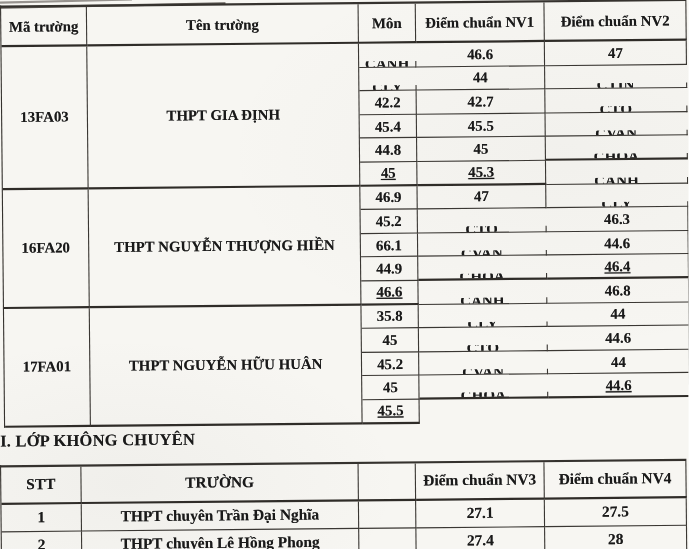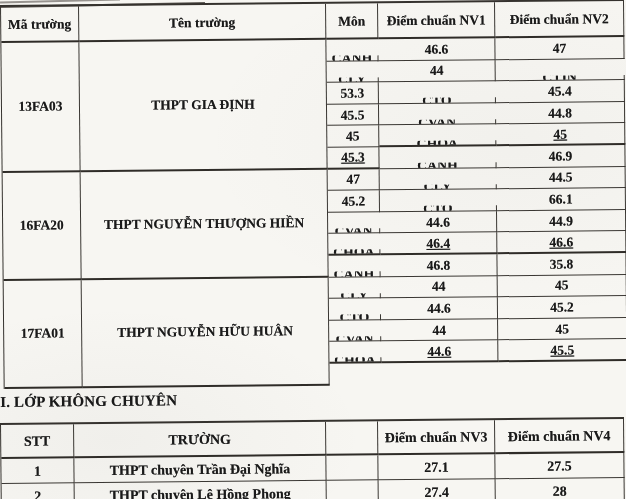--- a/index.html
+++ b/index.html
@@ -82,40 +82,41 @@
     <div class="cell hdr">Điểm chuẩn NV2</div>
 
     <div class="cell span-cell" style="grid-column:1;grid-row:2/span 6">13FA03</div>
     <div class="cell span-cell" style="grid-column:2;grid-row:2/span 6">THPT GIA ĐỊNH</div>
     <div class="cell subject">CANH</div>
     <div class="cell">46.6</div>
     <div class="cell">47</div>
     <div class="cell subject">CLY</div>
     <div class="cell">44</div>
     <div class="cell subject">CTIN</div>
-    <div class="cell">53.3</div>
+    <div class="cell">42.2</div>
+    <div class="cell">42.7</div>
     <div class="cell subject">CTO</div>
     <div class="cell">45.4</div>
     <div class="cell">45.5</div>
     <div class="cell subject">CVAN</div>
     <div class="cell">44.8</div>
     <div class="cell">45</div>
     <div class="cell subject groupend">CHOA</div>
     <div class="cell groupend">45</div>
     <div class="cell groupend">45.3</div>
 
     <div class="cell span-cell" style="grid-column:1;grid-row:8/span 5">16FA20</div>
     <div class="cell span-cell" style="grid-column:2;grid-row:8/span 5">THPT NGUYỄN THƯỢNG HIỀN</div>
     <div class="cell subject">CANH</div>
     <div class="cell">46.9</div>
     <div class="cell">47</div>
     <div class="cell subject">CLY</div>
-    <div class="cell">44.5</div>
     <div class="cell">45.2</div>
     <div class="cell subject">CTO</div>
+    <div class="cell">46.3</div>
     <div class="cell">66.1</div>
     <div class="cell subject">CVAN</div>
     <div class="cell">44.6</div>
     <div class="cell">44.9</div>
     <div class="cell subject groupend">CHOA</div>
     <div class="cell groupend">46.4</div>
     <div class="cell groupend">46.6</div>
 
     <div class="cell span-cell" style="grid-column:1;grid-row:13/span 5">17FA01</div>
     <div class="cell span-cell" style="grid-column:2;grid-row:13/span 5">THPT NGUYỄN HỮU HUÂN</div>

